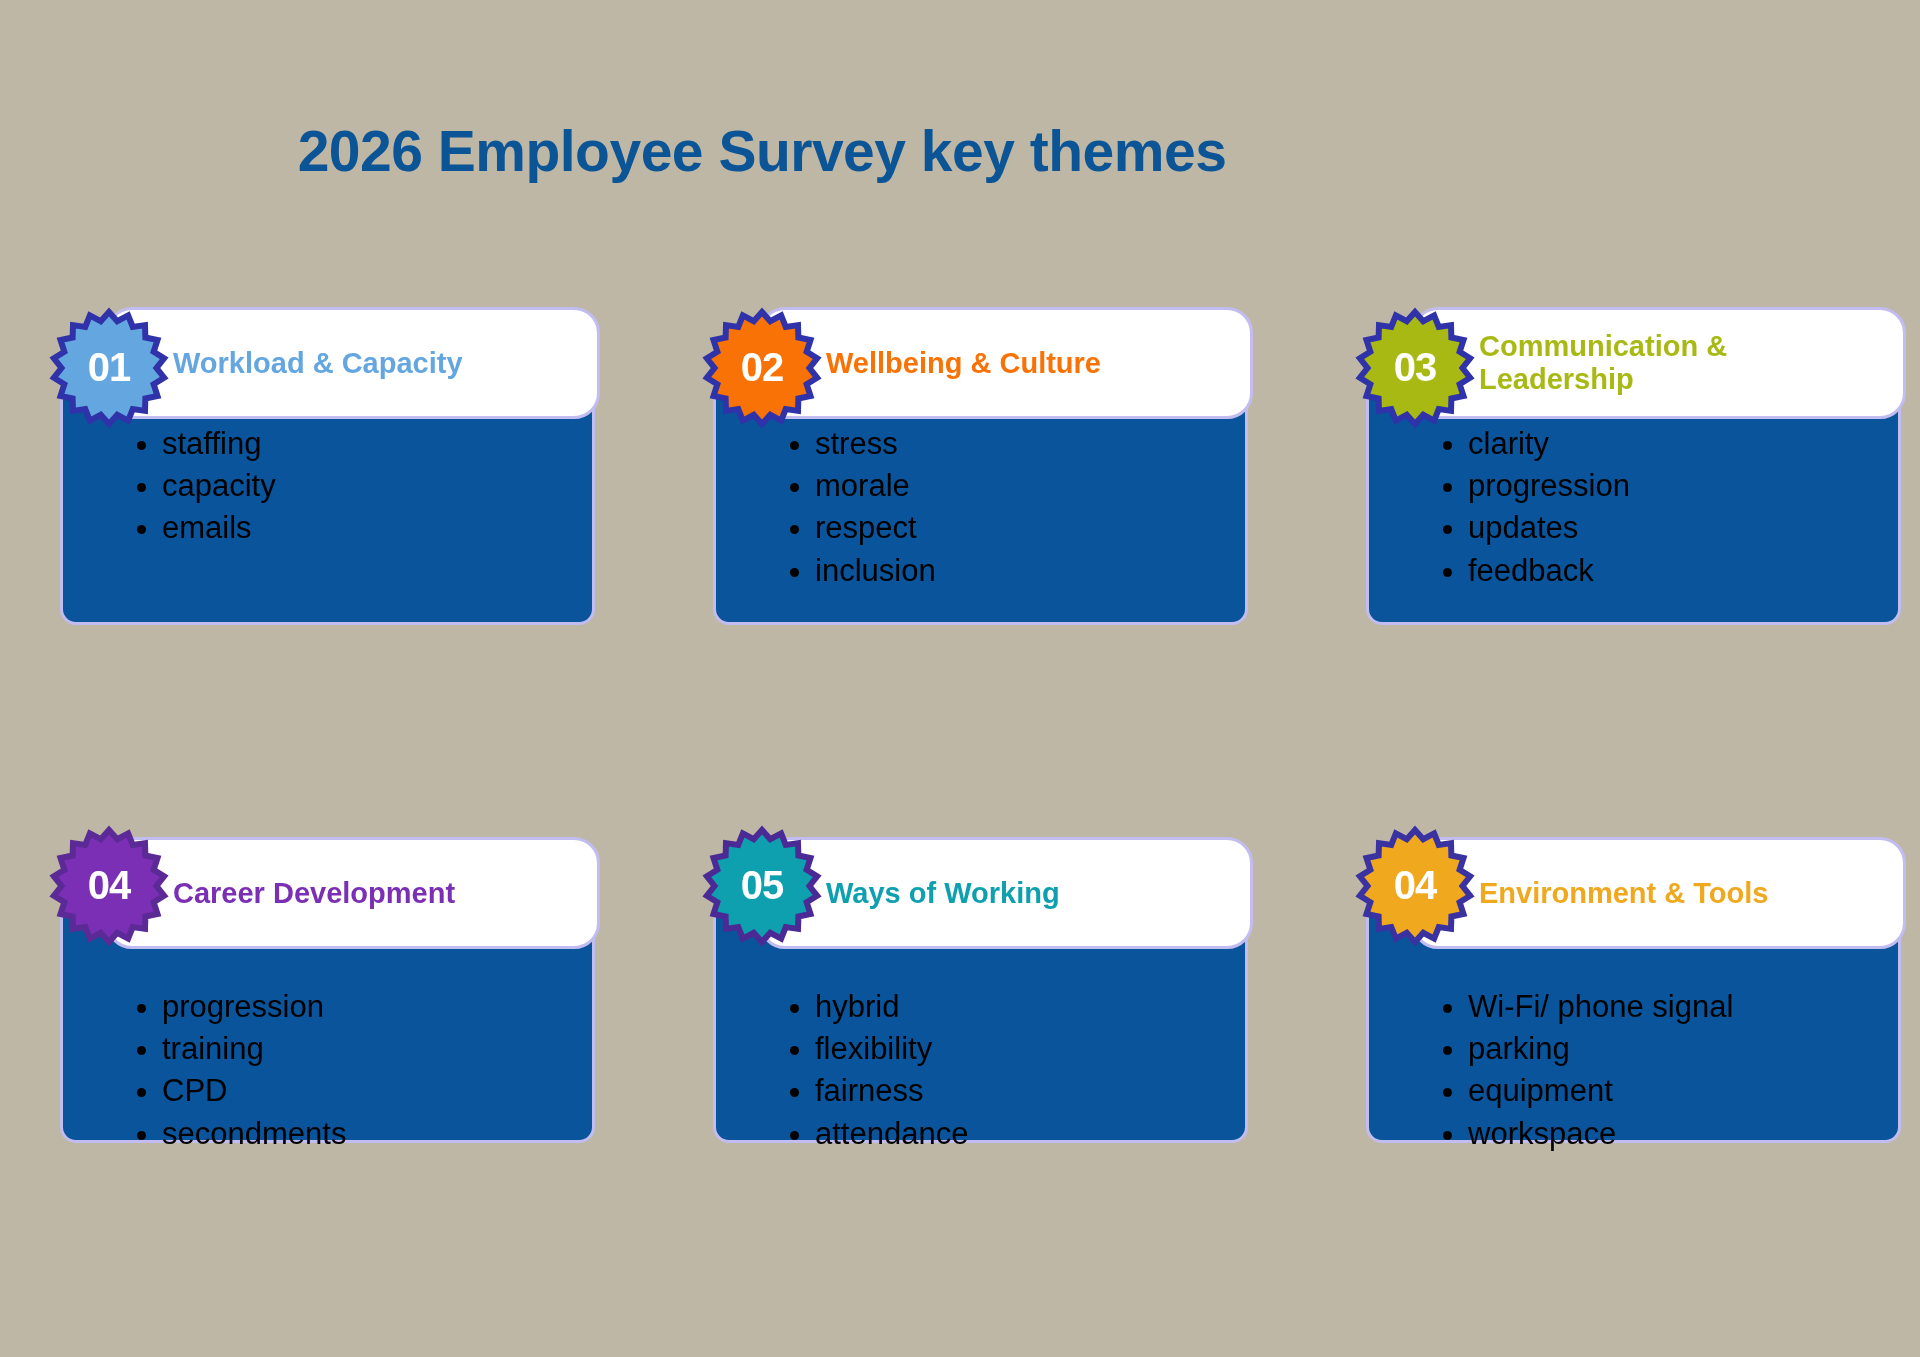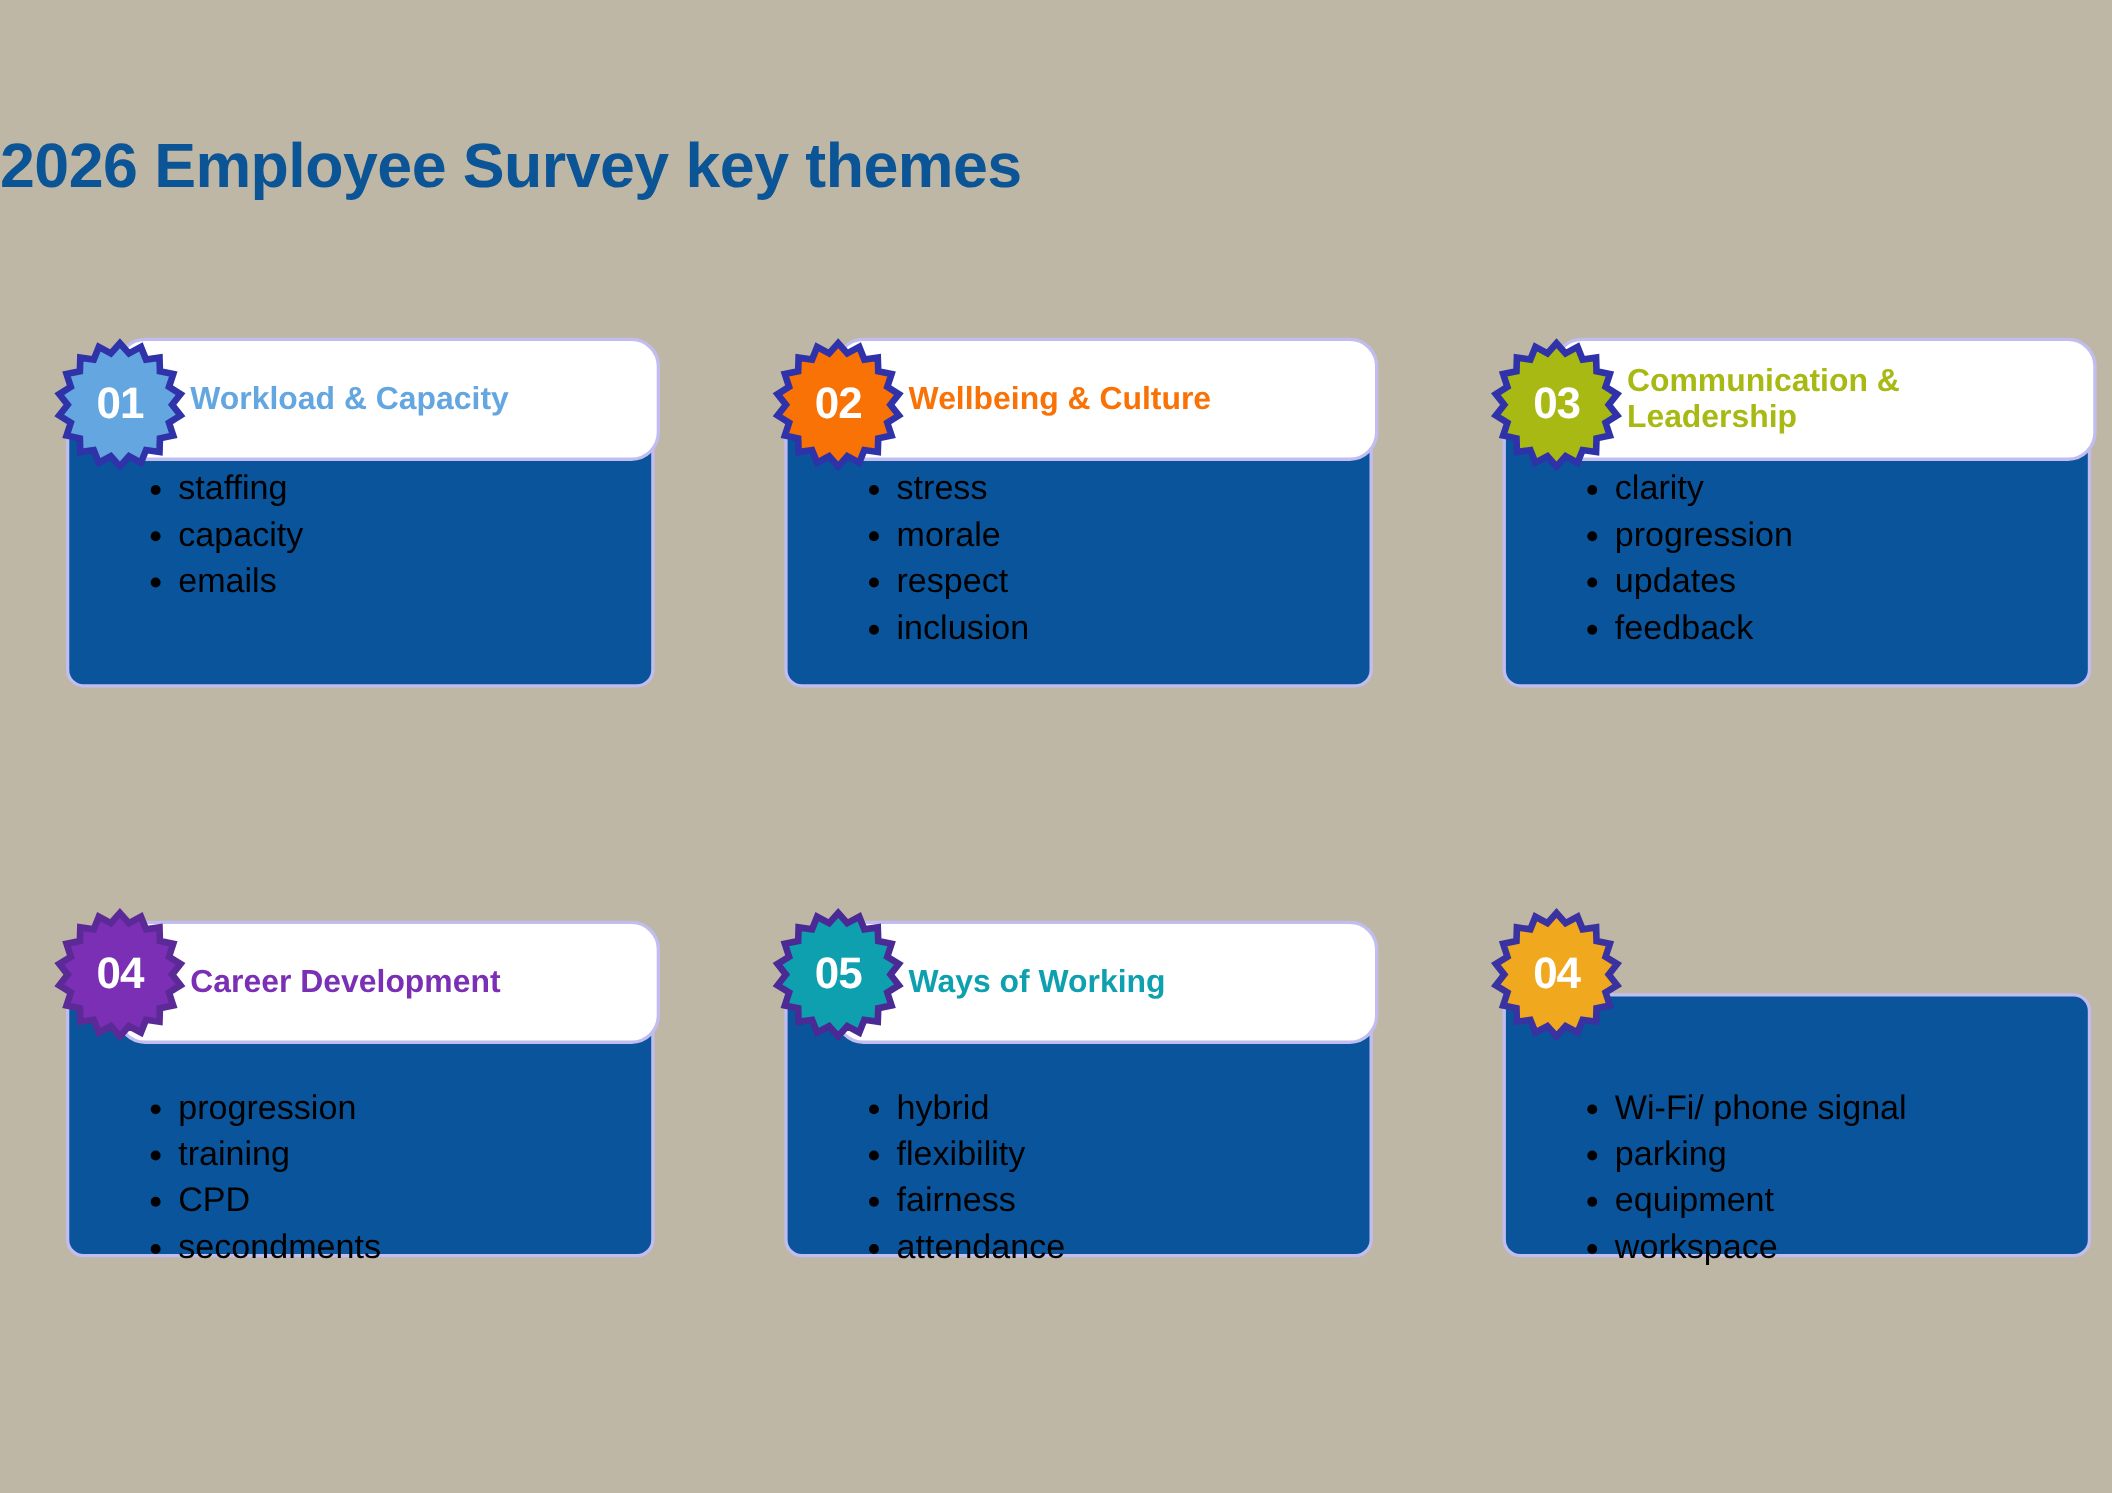--- a/index.html
+++ b/index.html
@@ -13,20 +13,21 @@
     font-family: "Liberation Sans", sans-serif;
     overflow: hidden;
     position: relative;
   }
 
   #page-title {
     position: absolute;
     top: 118px;
     left: 0;
     width: 1524px;
+    text-align: center;
     font-size: 57px;
     font-weight: bold;
     color: #0b5495;
     letter-spacing: -0.5px;
     white-space: nowrap;
   }
 
   #grid {
     position: absolute;
     top: 307px;
@@ -233,20 +234,23 @@
       </div>
     </div>
     <div class="card row2">
       <div class="card-body"></div>
       <ul class="card-list">
         <li>Wi-Fi/ phone signal</li>
         <li>parking</li>
         <li>equipment</li>
         <li>workspace</li>
       </ul>
+      <div class="card-header">
+        <div class="card-title" style="color: rgb(240, 168, 30);">Environment &amp; Tools</div>
+      </div>
       <div class="badge">
         <svg viewBox="0 0 118 118" xmlns="http://www.w3.org/2000/svg">
           <path d="M59.00 3.00 L67.25 12.22 L78.15 6.38 L82.75 17.86 L95.00 16.10 L95.39 28.47 L107.50 31.00 L103.64 42.75 L114.15 49.28 L106.50 59.00 L114.15 68.72 L103.64 75.25 L107.50 87.00 L95.39 89.53 L95.00 101.90 L82.75 100.14 L78.15 111.62 L67.25 105.78 L59.00 115.00 L50.75 105.78 L39.85 111.62 L35.25 100.14 L23.00 101.90 L22.61 89.53 L10.50 87.00 L14.36 75.25 L3.85 68.72 L11.50 59.00 L3.85 49.28 L14.36 42.75 L10.50 31.00 L22.61 28.47 L23.00 16.10 L35.25 17.86 L39.85 6.38 L50.75 12.22 Z" fill="#f0a81e" stroke="#3a32a0" stroke-width="6" stroke-linejoin="miter"></path>
         </svg>
         <div class="badge-num">04</div>
       </div>
     </div>
   </div>
 
 </body></html>

